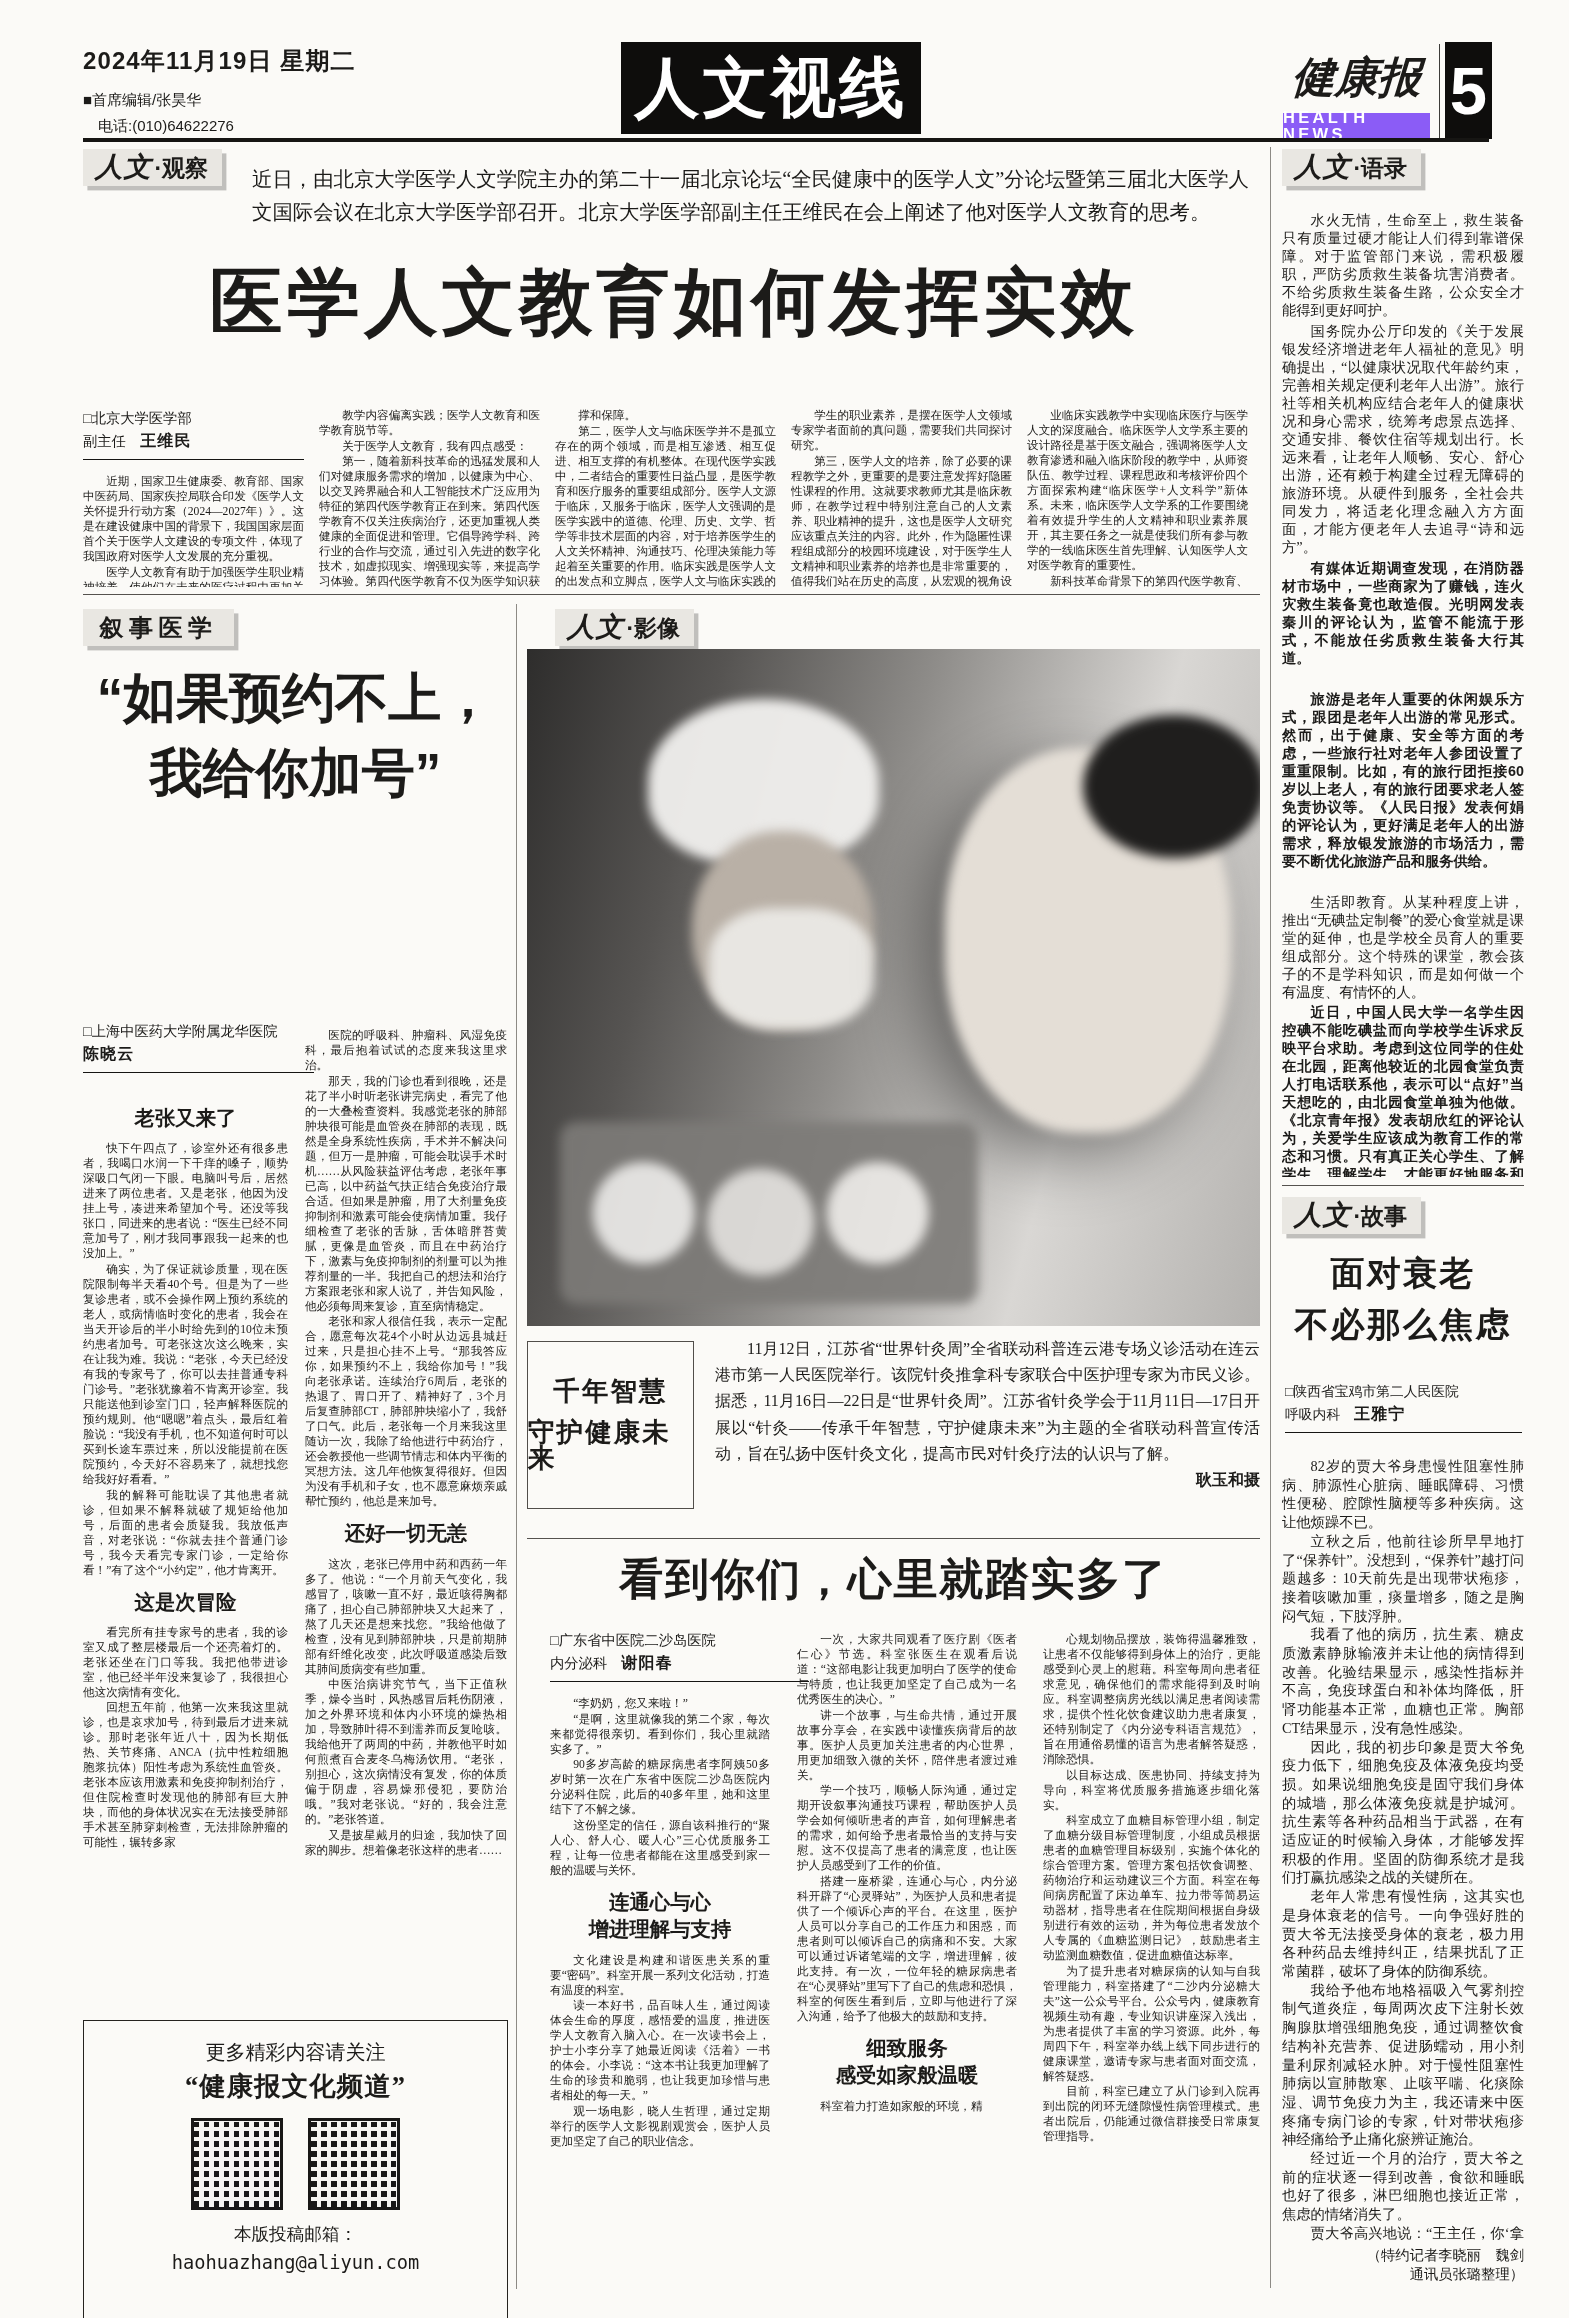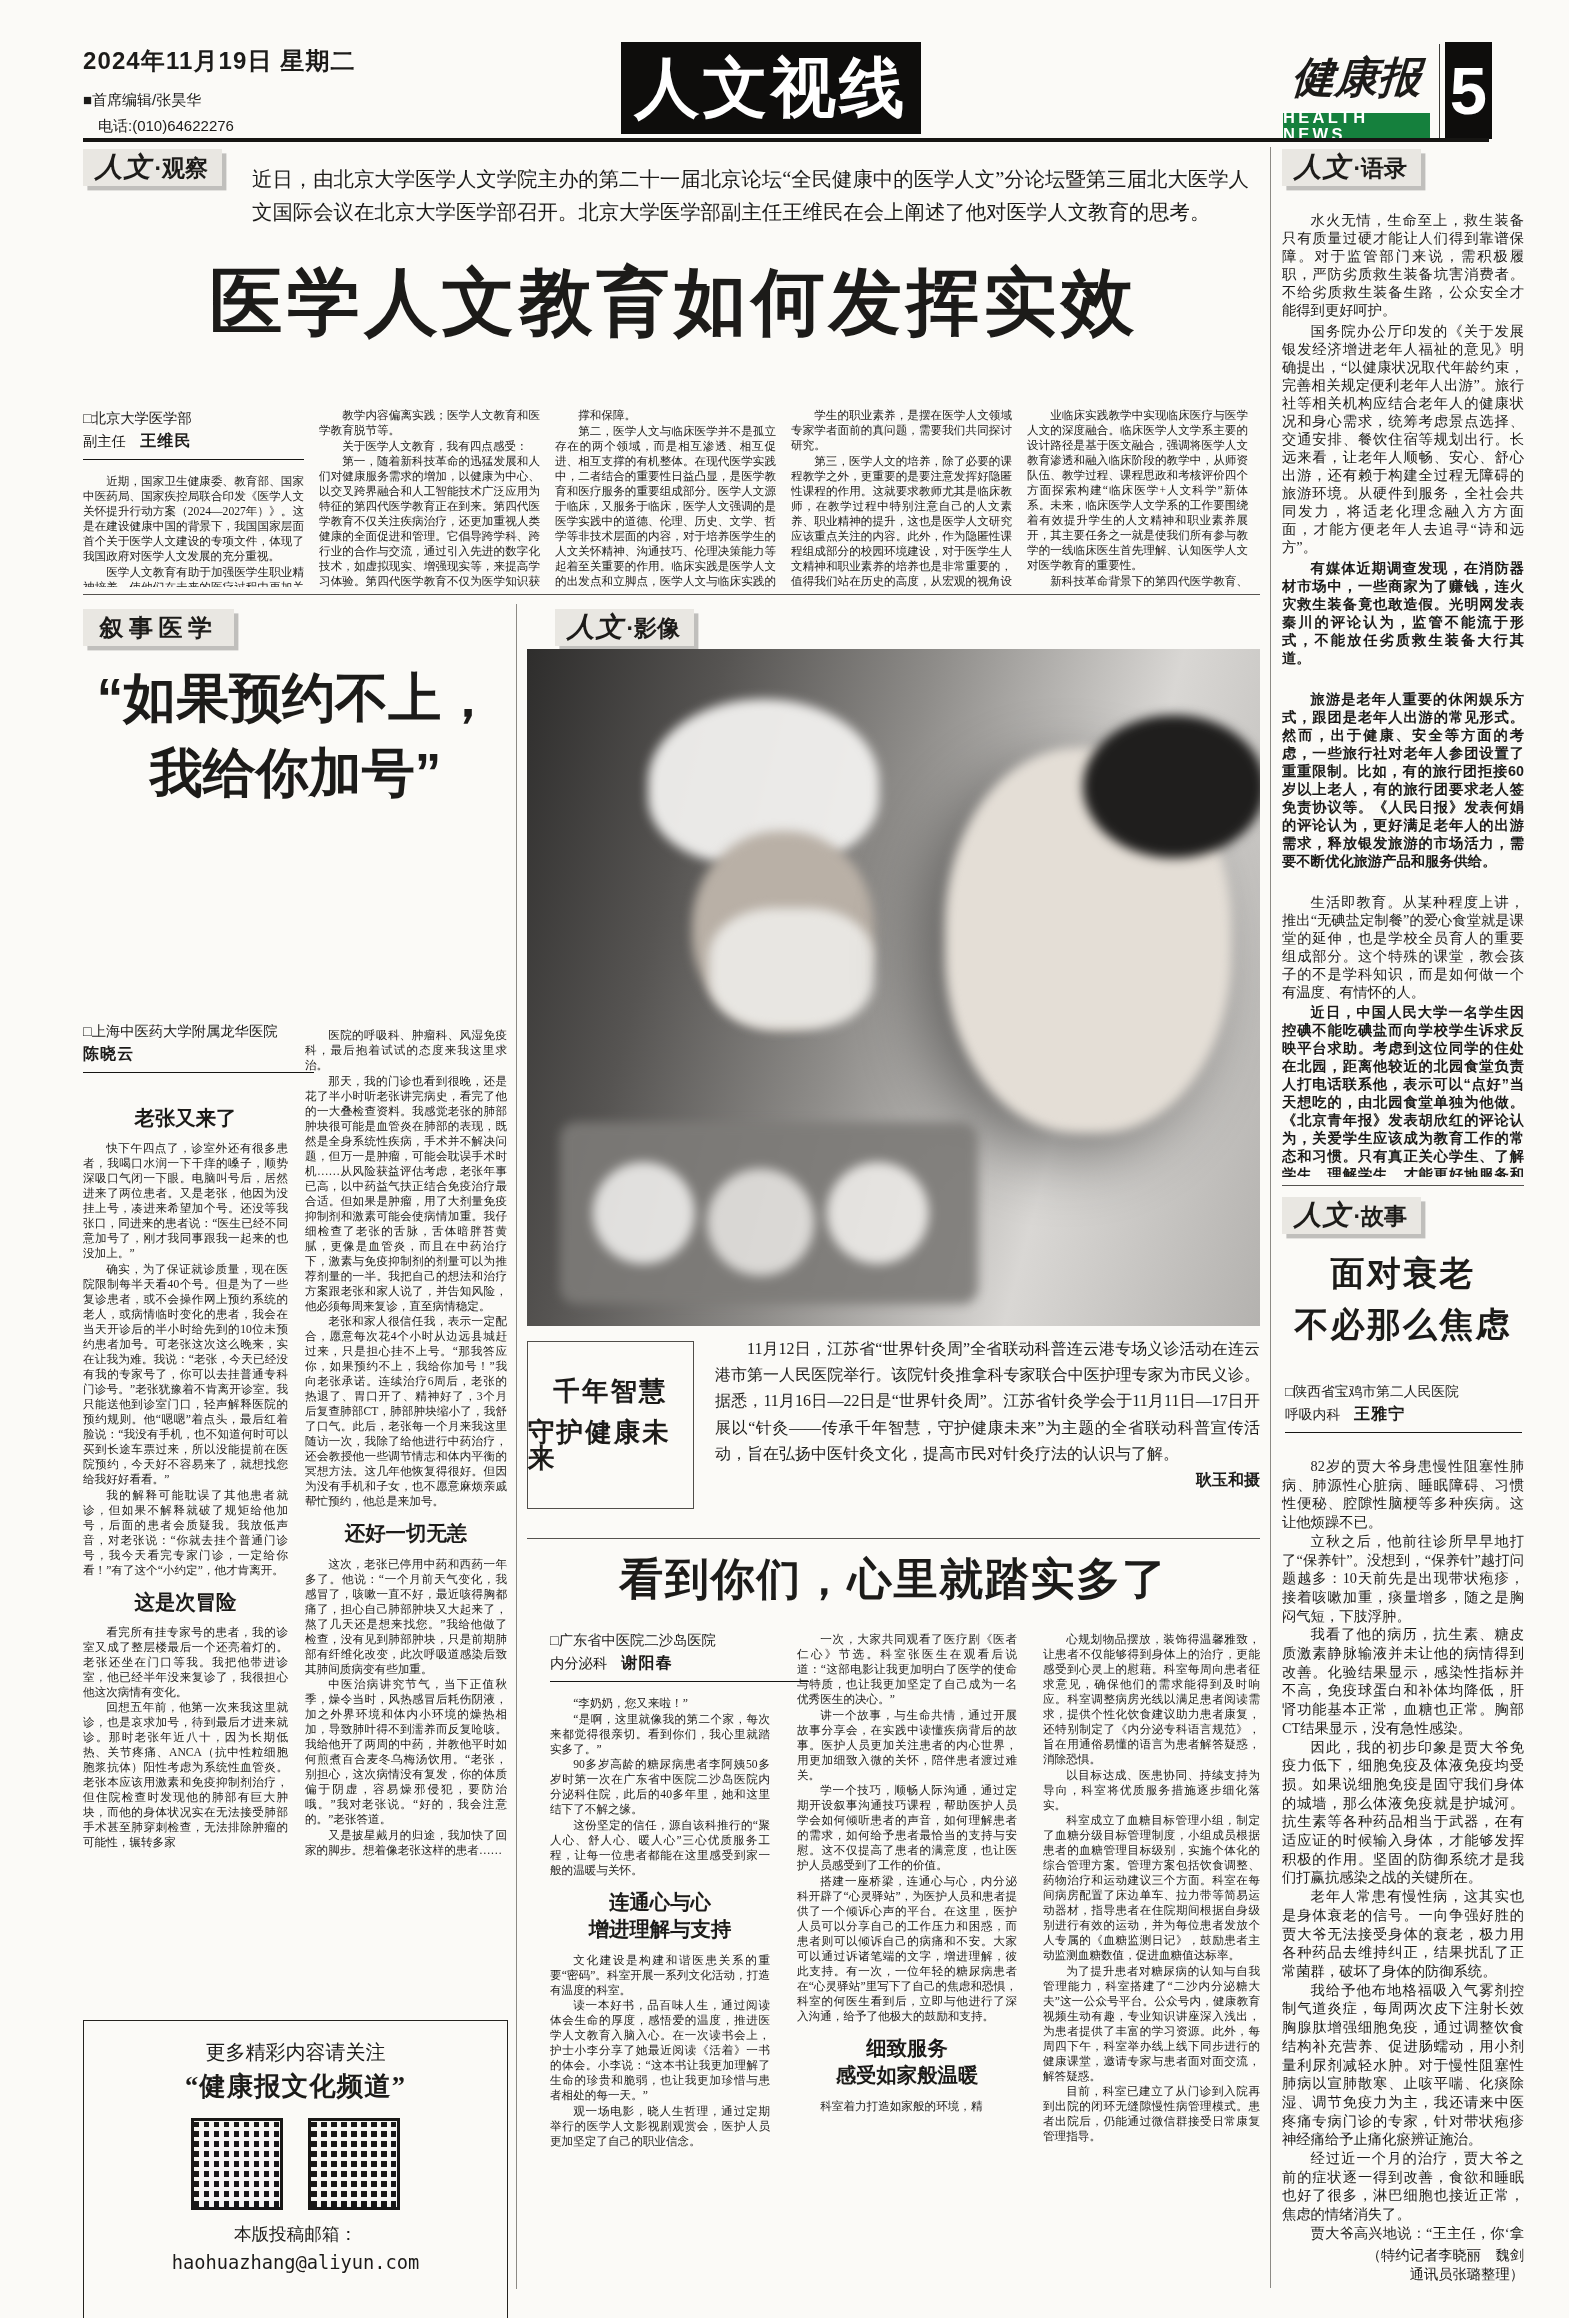--- a/index.html
+++ b/index.html
@@ -13,21 +13,21 @@
   
   .date-line{left:83px;top:47px;width:322px;font:bold 24px/1.2 "Liberation Sans",sans-serif;border-bottom:1.7px solid #16151
 3;padding-bottom:5.5px;letter-spacing:1.1px;}
   .editor-line{left:83px;top:90px;font:15px/1.3 "Liberation Sans",sans-serif;}
   .phone-line{left:83px;top:116px;font:15px/1.3 "Liberation Sans",sans-serif;margin-left:15px;}
   .masthead{left:621px;top:42px;width:300px;height:92px;background:#0e0d0c;color:#ffffff;
     display:flex;align-items:center;justify-content:center;
     font:bold 65px/1 "Liberation Serif",serif;letter-spacing:3.3px;}
   .paper-name{left:1283px;top:45px;width:147px;height:65px;display:flex;align-items:center;justify-content:center;
     font:bold italic 43px/1 "Liberation Serif",serif;transform:skewX(-3deg);}
-  .health-news{left:1283px;top:113px;width:147px;height:25px;background:#15803d;color:#fff;
+  .health-news{left:1283px;top:113px;width:147px;height:25px;background:#8b5cf6;color:#fff;
     display:flex;align-items:center;justify-content:center;font:bold 16.5px/1 "Liberation Sans",sans-serif;letter-spacing:3.3px;}
   .mast-vline{left:1439px;top:44px;width:1.1px;height:95px;background:#3d3c3a;}
   .page-no{left:1445px;top:42px;width:47px;height:97px;background:#0e0d0c;color:#fff;
     display:flex;align-items:center;justify-content:center;font:bold 67px/1 "Liberation Sans",sans-serif;}
   .top-rule{left:83px;top:138px;width:1406px;height:4.4px;background:#161513;}
   
   .badge{background:#e9e7e2;box-shadow:4.4px 4.4px 0 rgba(40,38,35,.28);padding:4.4px 14.3px 5.5px 12px;display:inline-flex;align-items:baseline;gap:2.2px;}
   .badge .b-main{font:bold italic 27.5px/1 "Liberation Serif",serif;letter-spacing:1.1px;}
   .badge .b-sub{font:bold 23px/1 "Liberation Sans",sans-serif;}
   .badge.solid{font:bold 24px/1 "Liberation Sans",sans-serif;letter-spacing:5.5px;padding:6.6px 16.5px;}

